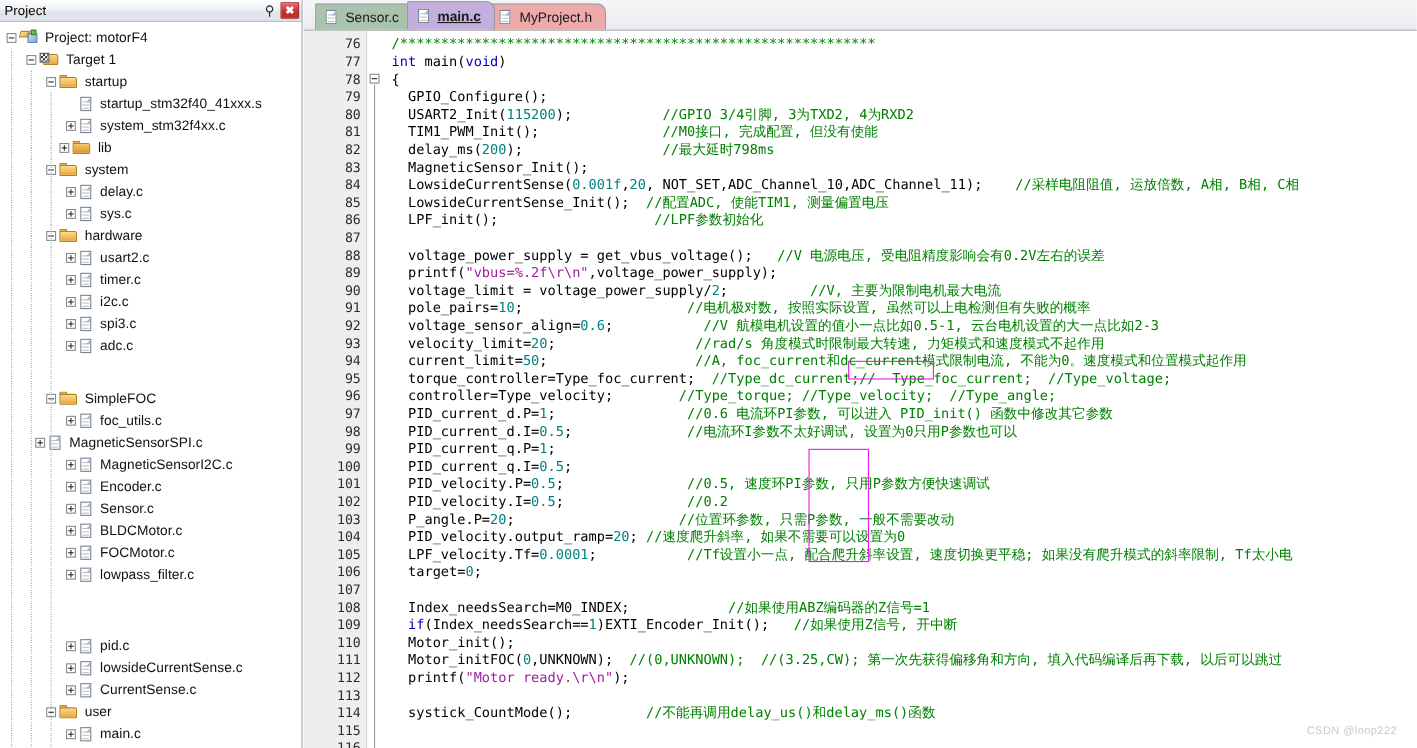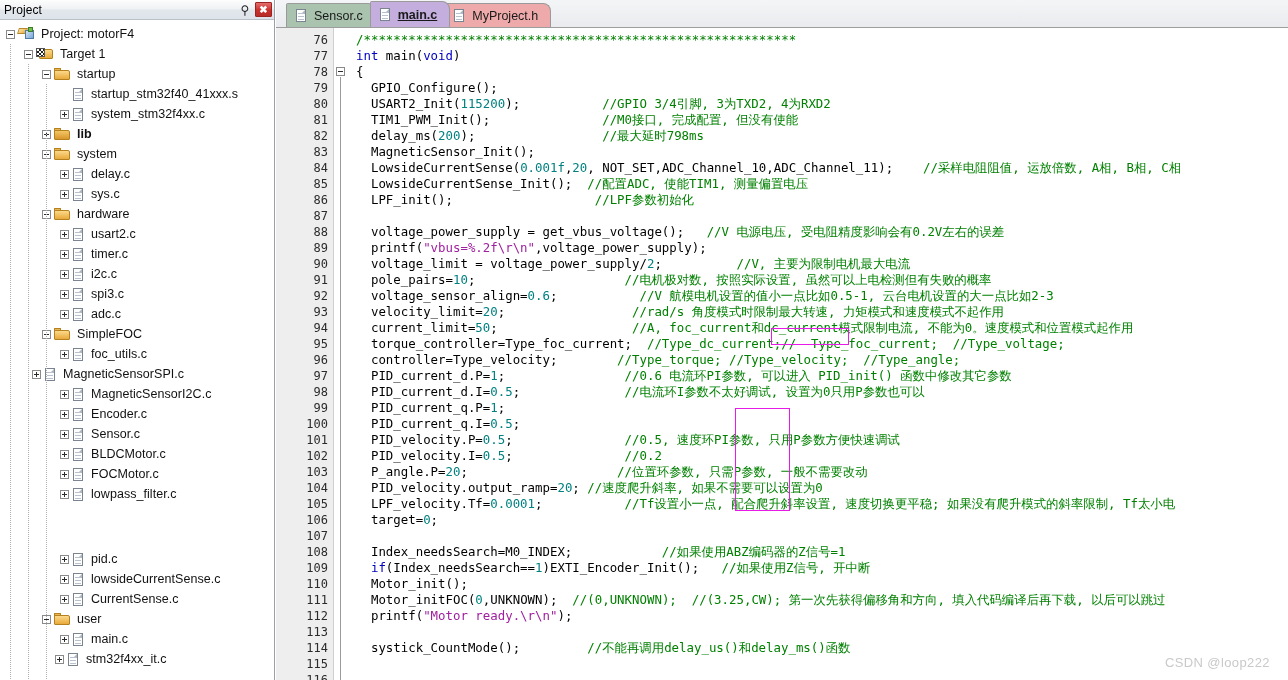--- a/index.html
+++ b/index.html
@@ -227,21 +227,21 @@
   .str  { color: #a020a0; }
   .cmt  { color: #008000; }
 
   
   .hlbox {
     position: absolute; border: 1px solid #e81ae8; pointer-events:none;
   }
 
   #watermark {
     position:absolute; right: 18px; bottom: 10px;
-    font-size: 13px; color: #c9c9c9;
+    font-size: 10px; color: #c9c9c9;
     font-family: "Liberation Sans", sans-serif;
     letter-spacing: .4px;
   }
 </style>
 </head>
 <body>
 
 <div id="app">
 
   <div id="project-panel">
@@ -290,21 +290,21 @@
           <div class="tnode" style="padding-left: 60px;">
             <span class="expander plus"></span>
             <span class="ico ico-file">
               <span class="pg"></span>
               <span class="ln" style="top:5px"></span>
               <span class="ln" style="top:8px"></span>
               <span class="ln" style="top:11px"></span>
             </span>
             <span class="lbl">system_stm32f4xx.c</span>
           </div>
-          <div class="tnode" style="padding-left: 42px; font-weight: bold;">
+          <div class="tnode" style="padding-left: 54px;">
             <span class="expander plus"></span>
             <span class="ico ico-folder closed">
               <span class="tab"></span>
               <span class="back"></span>
             </span>
             <span class="lbl">lib</span>
           </div>
           <div class="tnode" style="padding-left: 42px;">
             <span class="expander "></span>
             <span class="ico ico-folder">
@@ -384,21 +384,21 @@
           <div class="tnode" style="padding-left: 60px;">
             <span class="expander plus"></span>
             <span class="ico ico-file">
               <span class="pg"></span>
               <span class="ln" style="top:5px"></span>
               <span class="ln" style="top:8px"></span>
               <span class="ln" style="top:11px"></span>
             </span>
             <span class="lbl">adc.c</span>
           </div>
-          <div class="tnode" style="padding-left: 42px;">
+          <div class="tnode" style="padding-left: 42px; margin-top: 28px;">
             <span class="expander "></span>
             <span class="ico ico-folder">
               <span class="tab"></span>
               <span class="back"></span>
             </span>
             <span class="lbl">SimpleFOC</span>
           </div>
           <div class="tnode" style="padding-left: 60px;">
             <span class="expander plus"></span>
             <span class="ico ico-file">

